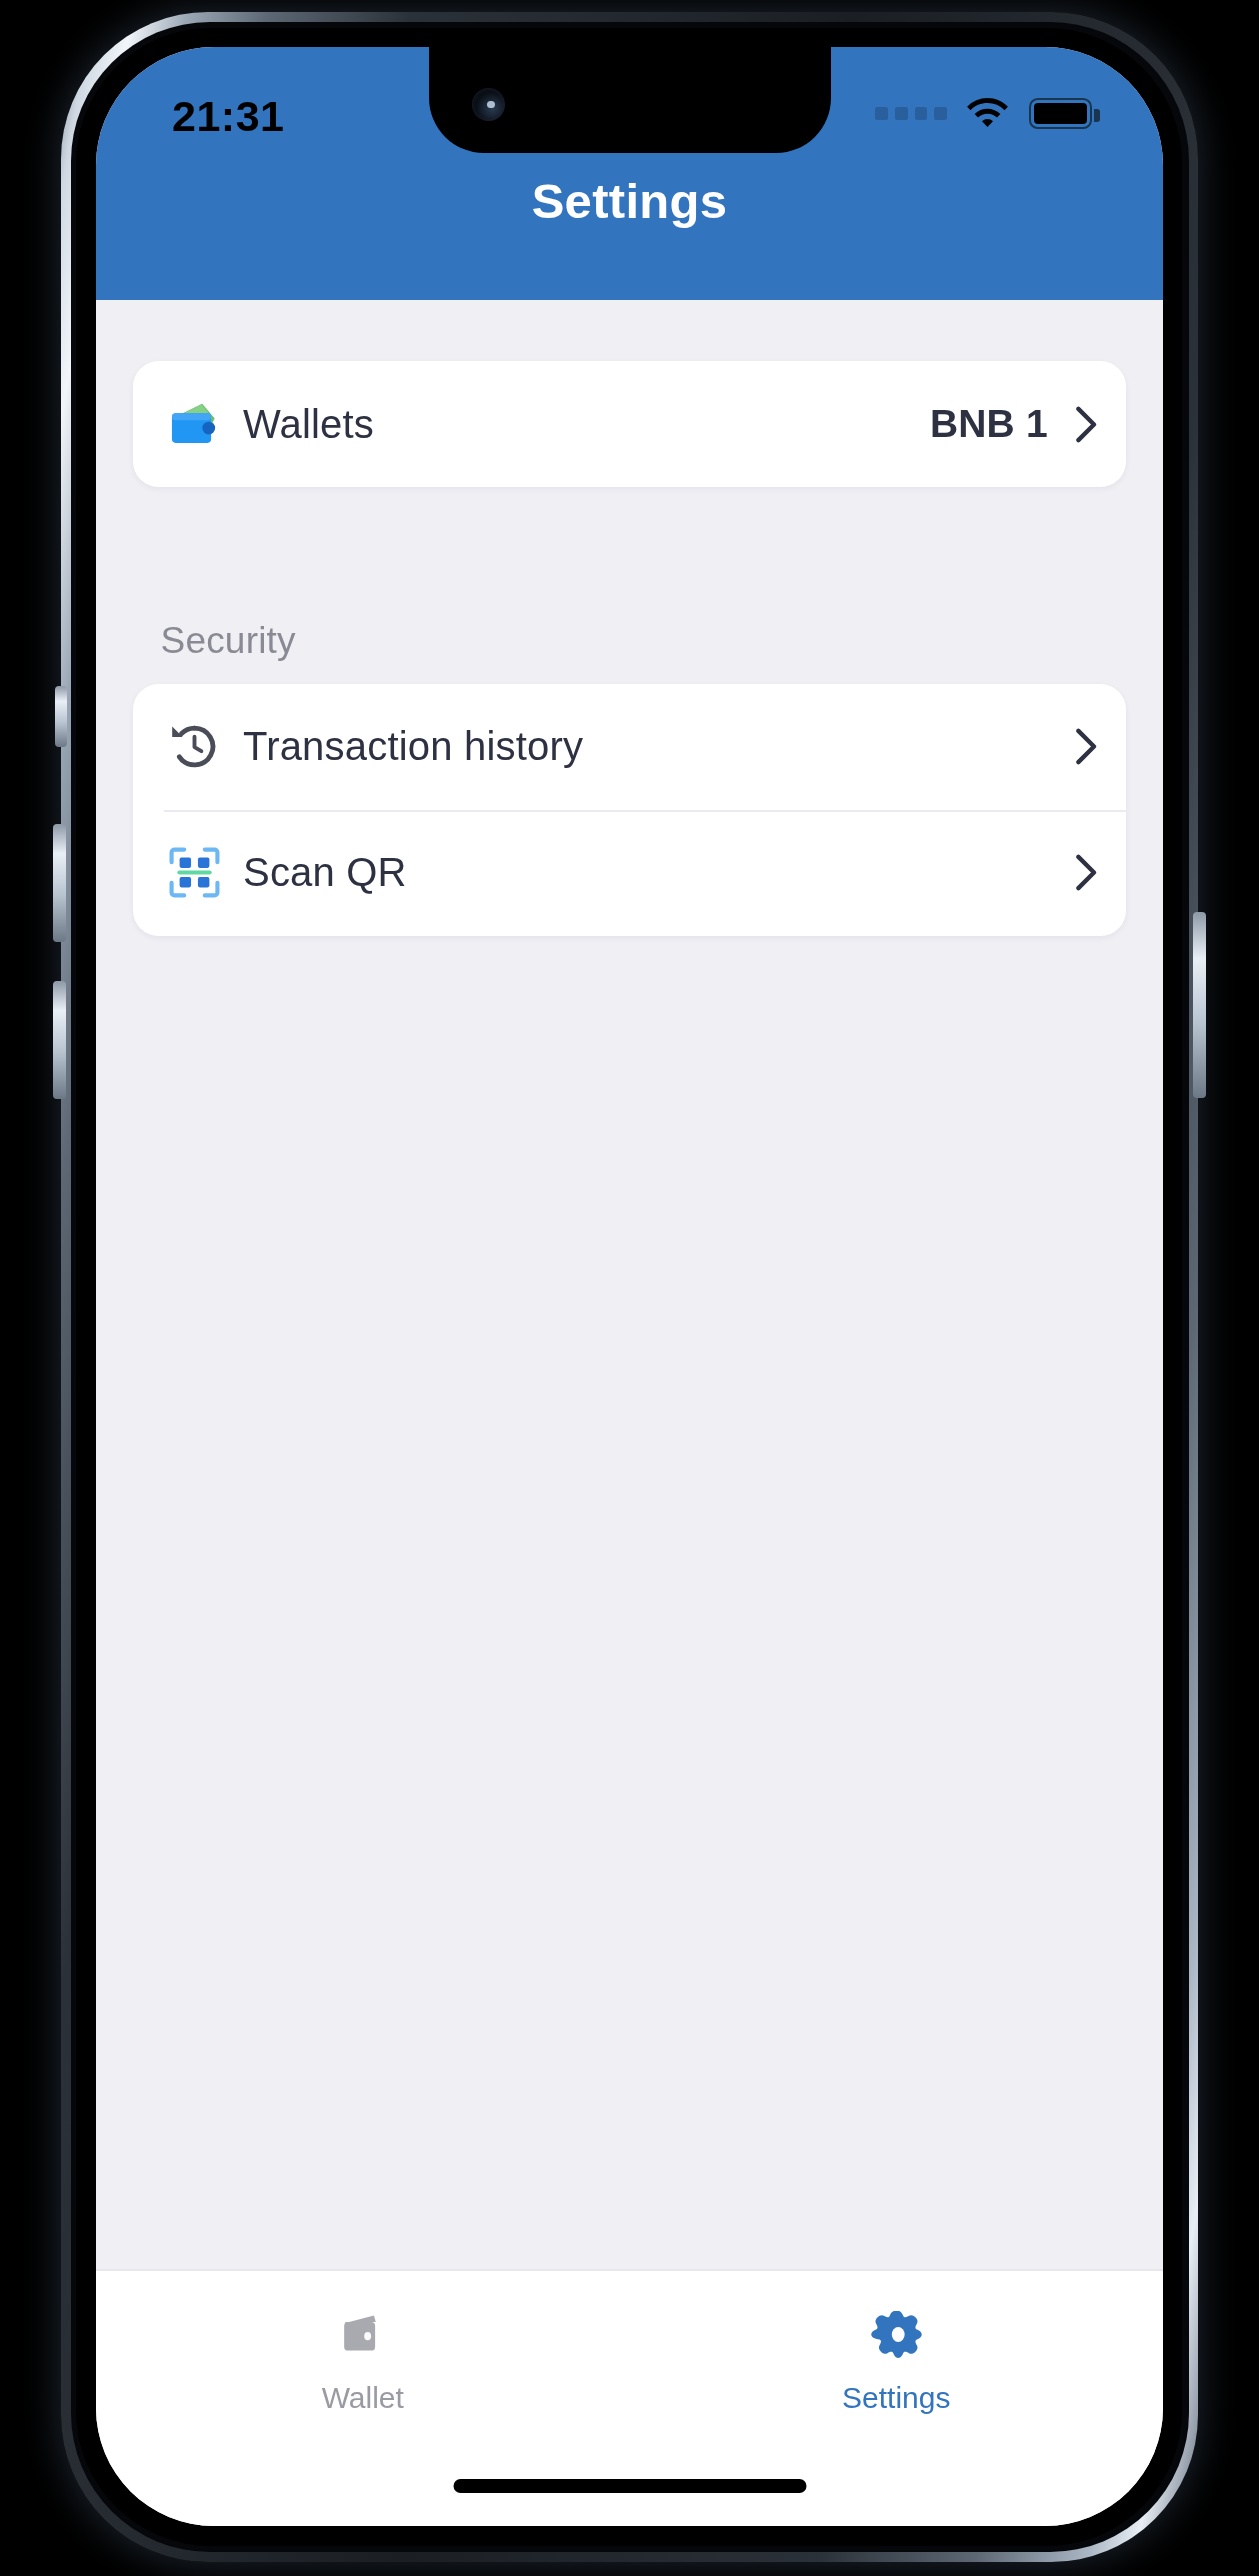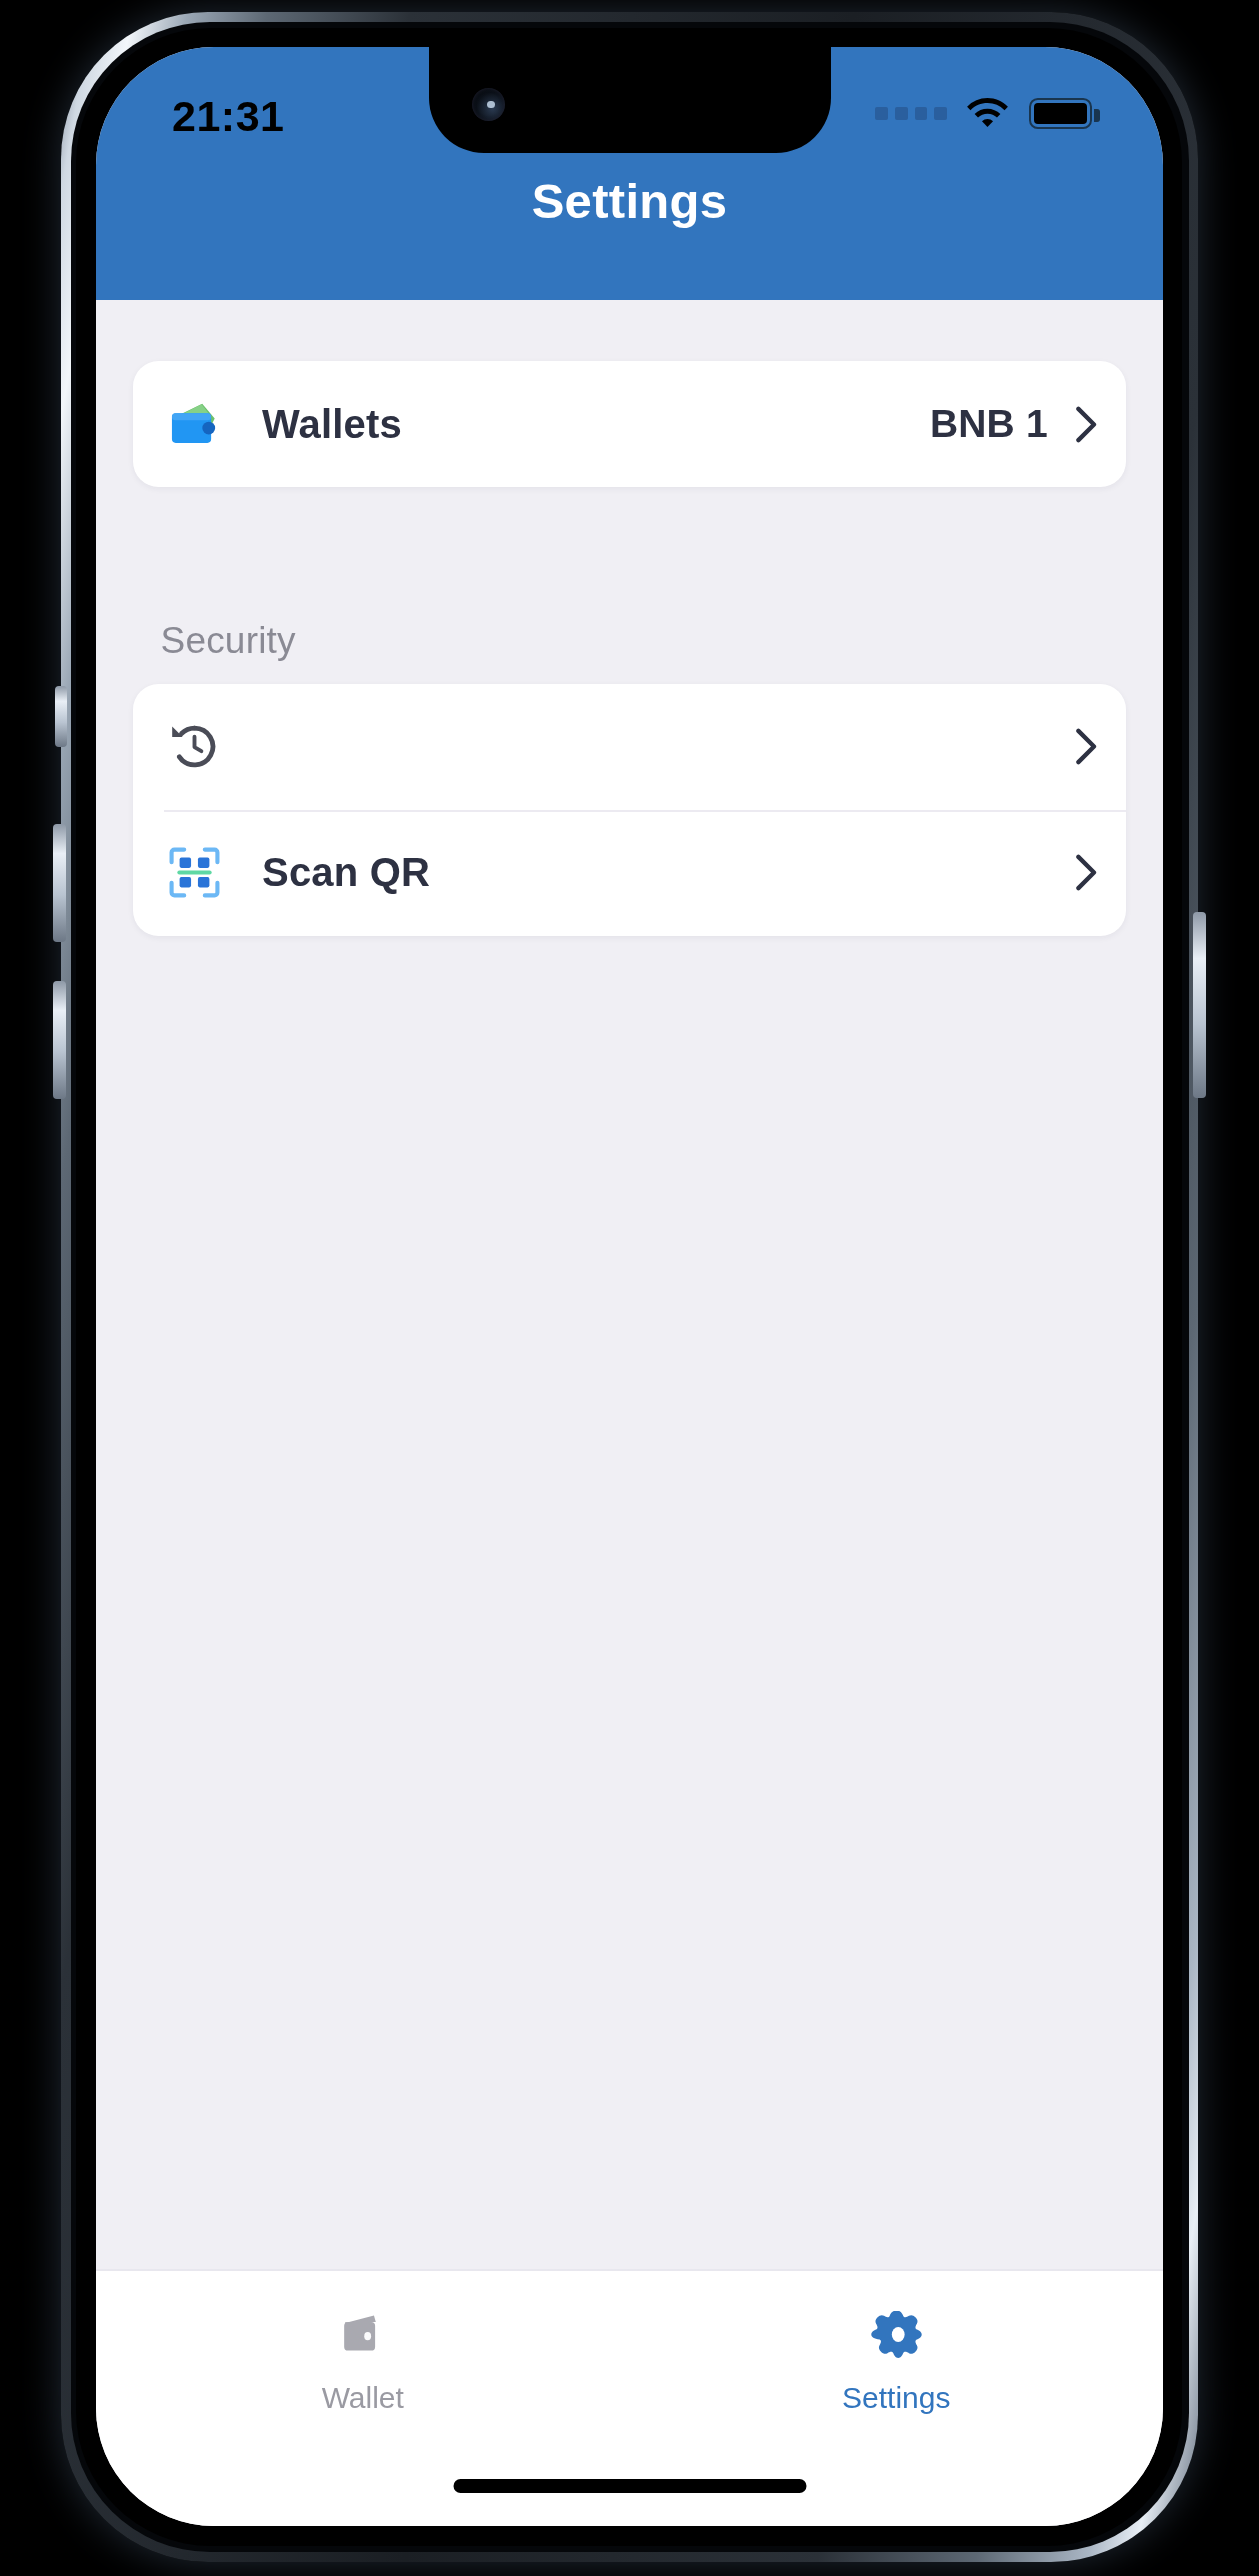--- a/index.html
+++ b/index.html
@@ -138,22 +138,22 @@
     content:""; position:absolute; left:31px; right:0; top:0;
     height:2px; background:#eceaf1;
   }
   .row-icon{
     width:61px; height:61px;
     display:flex; align-items:center; justify-content:center;
     flex:0 0 61px;
   }
   .row-icon svg{ display:block; }
   .row-label{
-    margin-left:37px;
-    font-size:40px; color:#2d3142; font-weight:700;
+    margin-left:18px;
+    font-size:40px; color:#2d3142; font-weight:400;
     letter-spacing:0.2px;
   }
   .row-spacer{ flex:1; }
   .row-value{
     font-size:39px; color:#2d3142; font-weight:700;
     margin-right:27.5px;
     letter-spacing:0.2px;
   }
   .chev{ width:21.6px; height:37px; flex:0 0 21.6px; }
 
@@ -264,20 +264,21 @@
       <div class="card">
         <div class="row">
           <span class="row-icon">
             <svg width="55" height="55" viewBox="0 0 48 48">
               <path d="M24 8a16 16 0 1 1-13.2 25" fill="none" stroke="#4a4c57" stroke-width="4.2" stroke-linecap="round"></path>
               <path d="M24 8a16 16 0 0 0-11.3 4.7" fill="none" stroke="#4a4c57" stroke-width="4.2" stroke-linecap="round"></path>
               <path d="M4.5 6.5v9.2h9.2Z" fill="#4a4c57"></path>
               <path d="M24 15.5v9l6 3.6" fill="none" stroke="#4a4c57" stroke-width="3.4" stroke-linecap="round" stroke-linejoin="round"></path>
             </svg>
           </span>
+          <span class="row-label">Transaction history</span>
           <span class="row-spacer"></span>
           <span class="row-value"></span>
           <svg class="chev" viewBox="0 0 10 18">
             <path d="M1.4 1.4 9 9l-7.6 7.6" fill="none" stroke="#2d3142" stroke-width="2.1" stroke-linecap="round" stroke-linejoin="round"></path>
           </svg>
         </div>
 
         <div class="row">
           <span class="row-icon">
             <svg width="55" height="55" viewBox="0 0 48 48">

